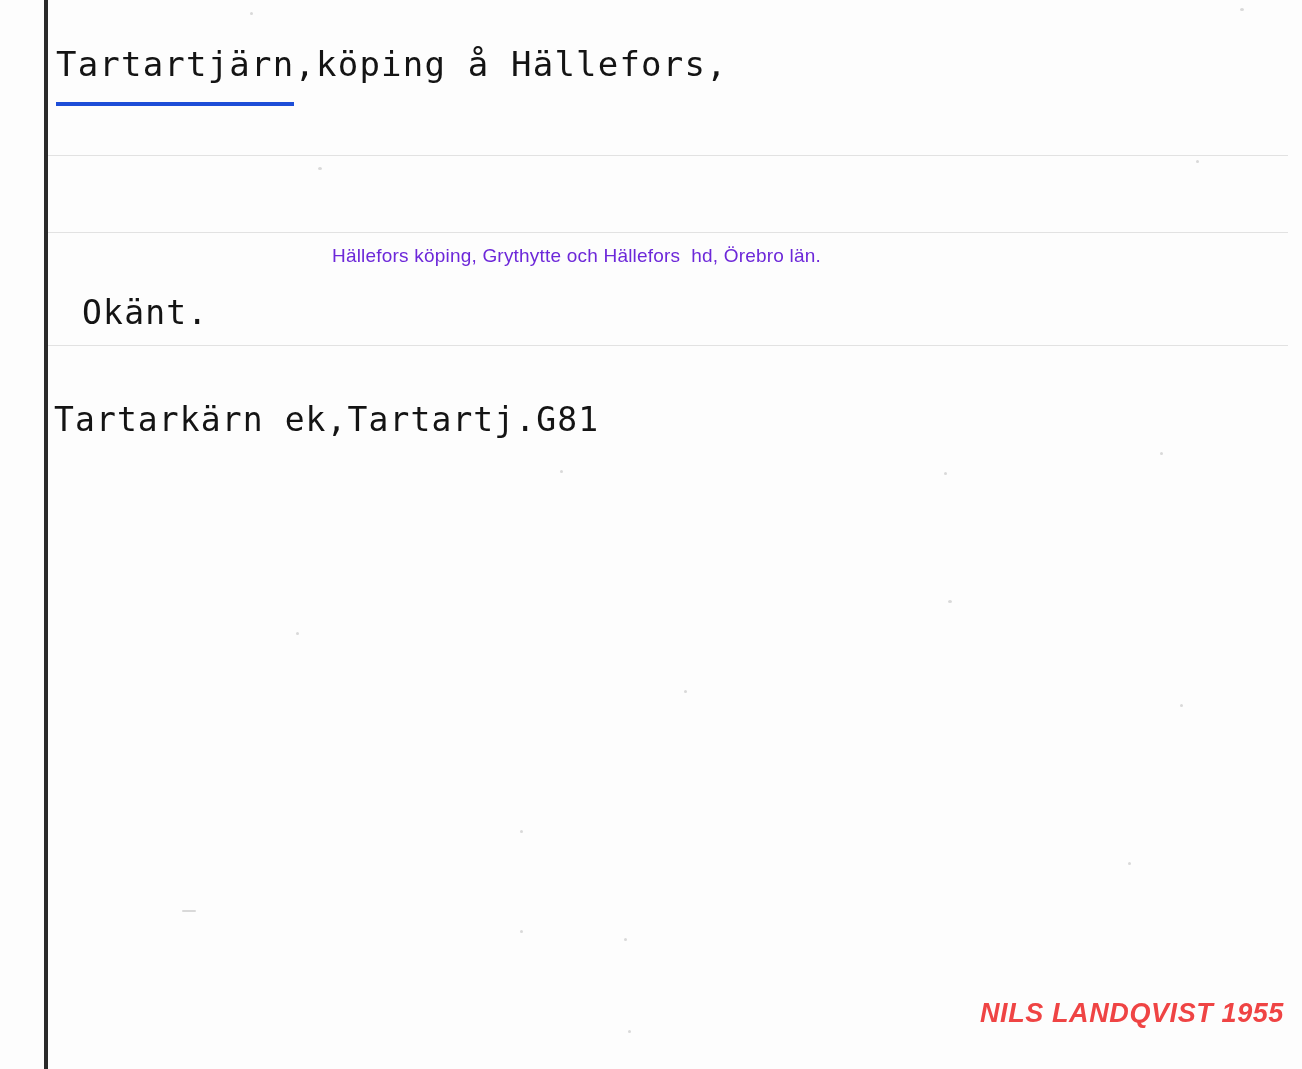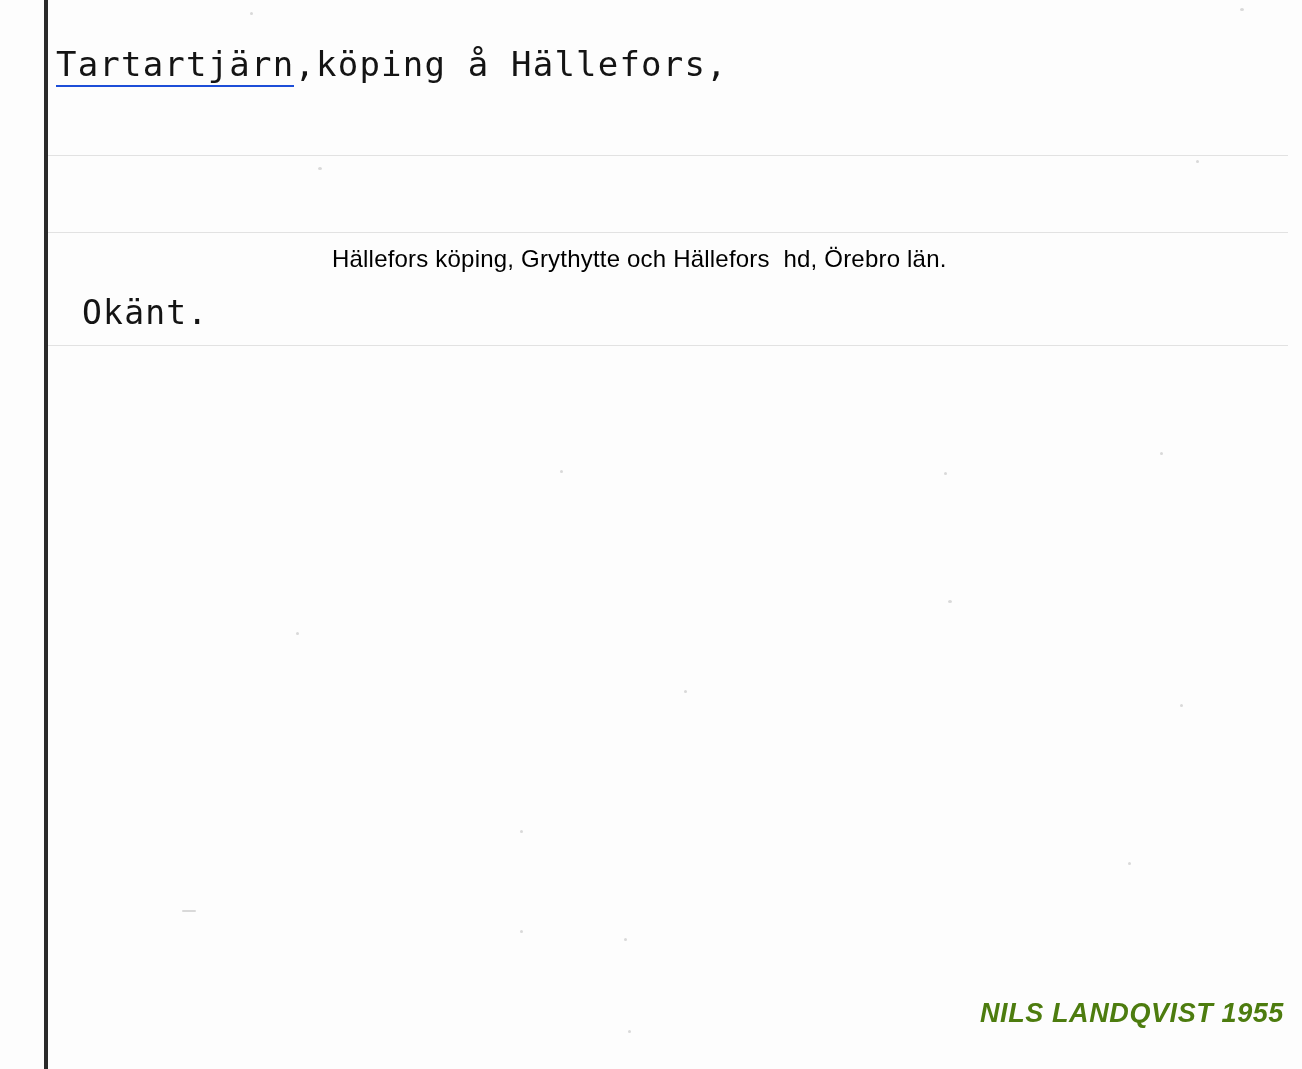--- a/index.html
+++ b/index.html
@@ -52,33 +52,33 @@
   }
 
   
   #headword-line {
     left: 56px;
     top: 44px;
     font-size: 34px;
     letter-spacing: 1.2px;
   }
   #headword {
-    border-bottom: 2px solid #1d4ed8;
-    padding-bottom: 1px;
+    border-bottom: 4px solid #1d4ed8;
+    padding-bottom: 18px;
   }
 
   
   #locality {
     position: absolute;
     left: 332px;
     top: 245px;
     font-family: "Liberation Sans", sans-serif;
-    font-size: 24px;
+    font-size: 19px;
     letter-spacing: 0.2px;
-    color: #000000;
+    color: #6d28d9;
     white-space: pre;
   }
 
   #etymology {
     left: 82px;
     top: 293px;
     font-size: 33px;
     letter-spacing: 1.2px;
   }
 
@@ -91,41 +91,42 @@
 
   #signature {
     position: absolute;
     right: 18px;
     bottom: 40px;
     font-family: "Liberation Sans", sans-serif;
     font-style: italic;
     font-weight: bold;
     font-size: 27px;
     letter-spacing: 0.6px;
-    color: #4d7c0f;
+    color: #ef4444;
     white-space: pre;
   }
 </style>
 </head>
 <body>
 
 <div id="card">
 
   <div id="margin-rule"></div>
 
   <div class="rule" style="top:155px;"></div>
   <div class="rule" style="top:232px;"></div>
   <div class="rule" style="top:345px;"></div>
 
   <div class="tw" id="headword-line"><span id="headword">Tartartjärn</span><span>,köping å Hällefors,</span></div>
 
   <div id="locality">Hällefors köping, Grythytte och Hällefors  hd, Örebro län.</div>
 
   <div class="tw" id="etymology">Okänt.</div>
 
+  <div class="tw" id="sources">Tartarkärn ek,Tartartj.G81</div>
 
   <div id="signature">NILS LANDQVIST 1955</div>
 
   <div class="speckle" style="left:250px;top:12px;width:3px;height:3px;"></div>
   <div class="speckle" style="left:1240px;top:8px;width:4px;height:3px;"></div>
   <div class="speckle" style="left:1196px;top:160px;width:3px;height:3px;"></div>
   <div class="speckle" style="left:318px;top:167px;width:4px;height:3px;"></div>
   <div class="speckle" style="left:560px;top:470px;width:3px;height:3px;"></div>
   <div class="speckle" style="left:944px;top:472px;width:3px;height:3px;"></div>
   <div class="speckle" style="left:1160px;top:452px;width:3px;height:3px;"></div>

